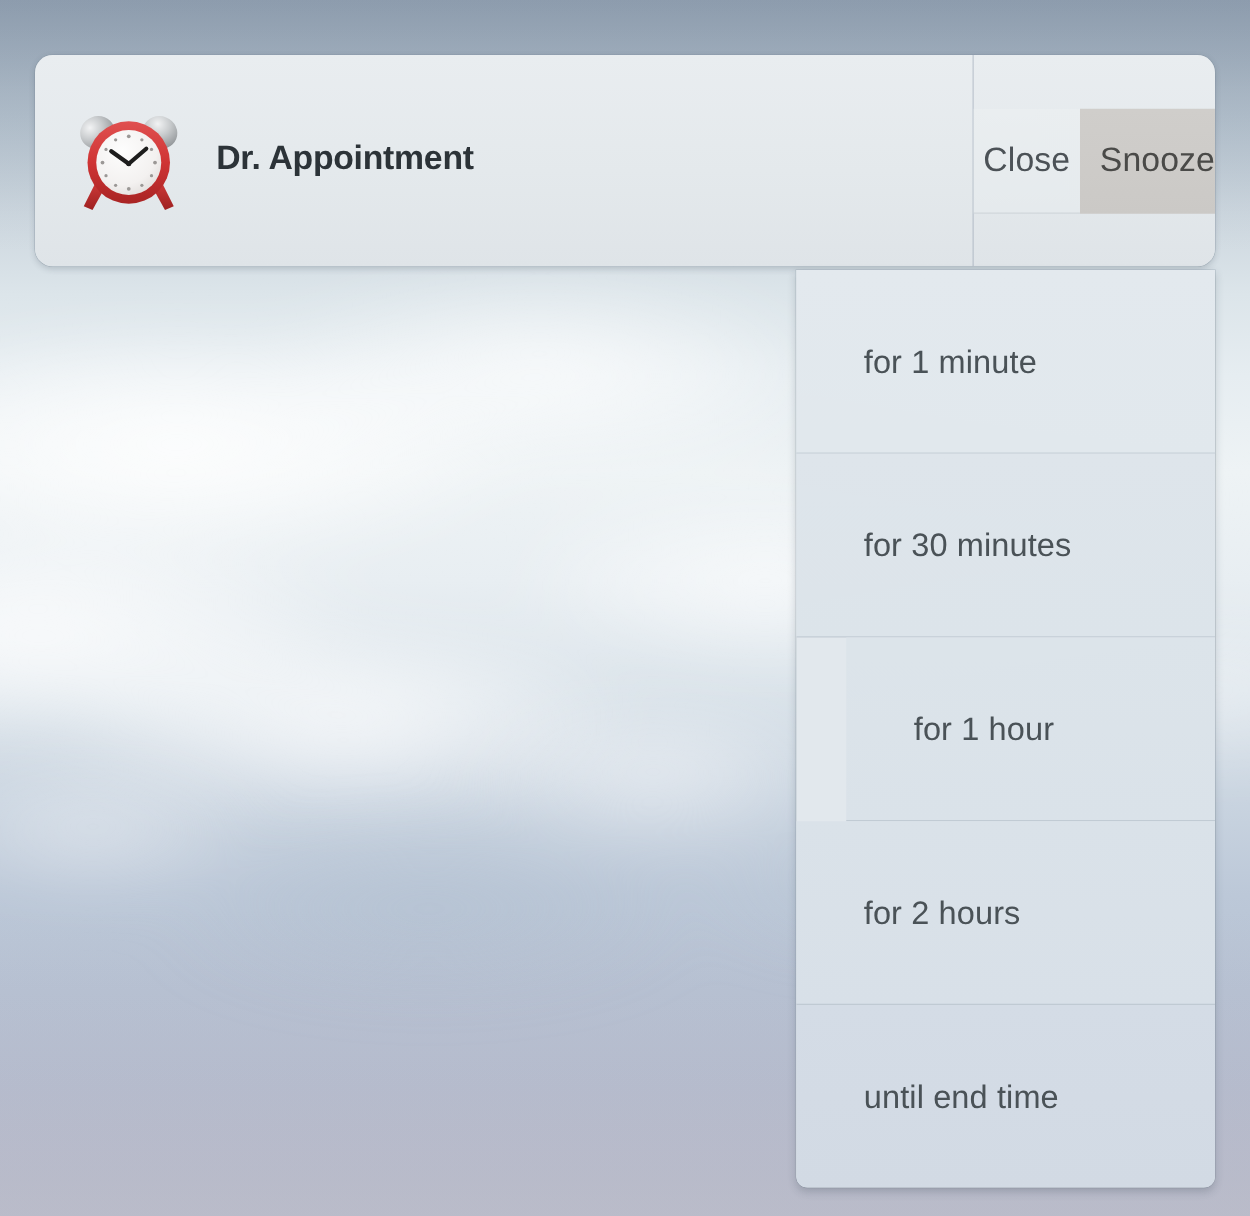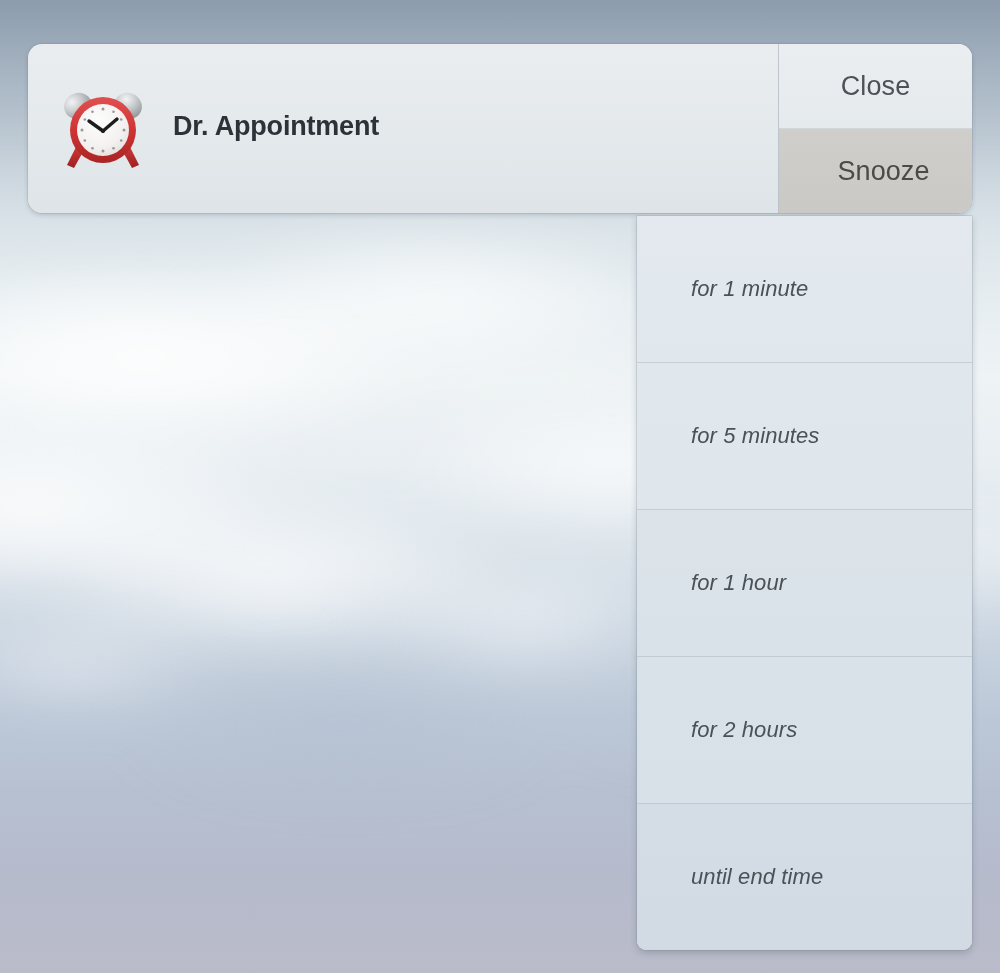--- a/index.html
+++ b/index.html
@@ -105,21 +105,22 @@
   .notif-sub {
     font-size: 25px;
     font-weight: normal;
     color: #2e353a;
     line-height: 1;
   }
 
   .notif-actions {
     flex: 1;
     display: flex;
-    flex-direction: column;
+    flex-direction: row;
+    align-items: center;
   }
 
   .action-btn {
     flex: 1;
     display: flex;
     align-items: center;
     justify-content: center;
     font-size: 27px;
     color: #4c5257;
     letter-spacing: 0.1px;
@@ -149,33 +150,32 @@
     display: flex;
     flex-direction: column;
     background: #e2e8ed;
   }
 
   .menu-item {
     flex: 1;
     display: flex;
     align-items: center;
     padding-left: 54px;
-    font-size: 22px;
+    font-size: 26px;
     color: #4a5257;
     letter-spacing: 0.1px;
     border-bottom: 1px solid rgba(150,164,177,0.38);
-    font-style: italic;
   }
   .menu-item:last-child { border-bottom: none; }
 
   .menu-item.t0 { background: linear-gradient(to bottom,#e3e9ee,#e1e8ed); }
   .menu-item.t1 { background: linear-gradient(to bottom,#e1e8ed,#e0e7ec); }
   .menu-item.t2 { background: linear-gradient(to bottom,#e0e7ec,#dee5eb); }
   .menu-item.t3 { background: linear-gradient(to bottom,#dee5eb,#dce4ea); }
-  .menu-item.t4 { background: linear-gradient(to bottom,#dce4ea,#dae2e9); }
+  .menu-item.t4 { background: linear-gradient(to bottom,#dce4ea,#dae2e9); margin-left: 40px; }
   .menu-item.t5 { background: linear-gradient(to bottom,#dae2e9,#d8e0e8); }
   .menu-item.t6 { background: linear-gradient(to bottom,#d8e0e8,#d6dee7); }
   .menu-item.t7 { background: linear-gradient(to bottom,#d6dee7,#d4dce6); }
   .menu-item.t8 { background: linear-gradient(to bottom,#d4dce6,#d2dae4); }
 </style>
 </head>
 <body>
 
 <div id="desktop-background">
   <div class="sky-layer sky-base"></div>
@@ -249,17 +249,17 @@
   </div>
 
   <div class="notif-actions">
     <div class="action-btn action-close">Close</div>
     <div class="action-btn action-snooze">Snooze</div>
   </div>
 </div>
 
 <div id="snooze-menu">
   <div class="menu-item t0">for 1 minute</div>
-  <div class="menu-item t1">for 5 minutes</div>
+  <div class="menu-item t3">for 30 minutes</div>
   <div class="menu-item t4">for 1 hour</div>
   <div class="menu-item t5">for 2 hours</div>
   <div class="menu-item t8">until end time</div>
 </div>
 
 </body></html>

